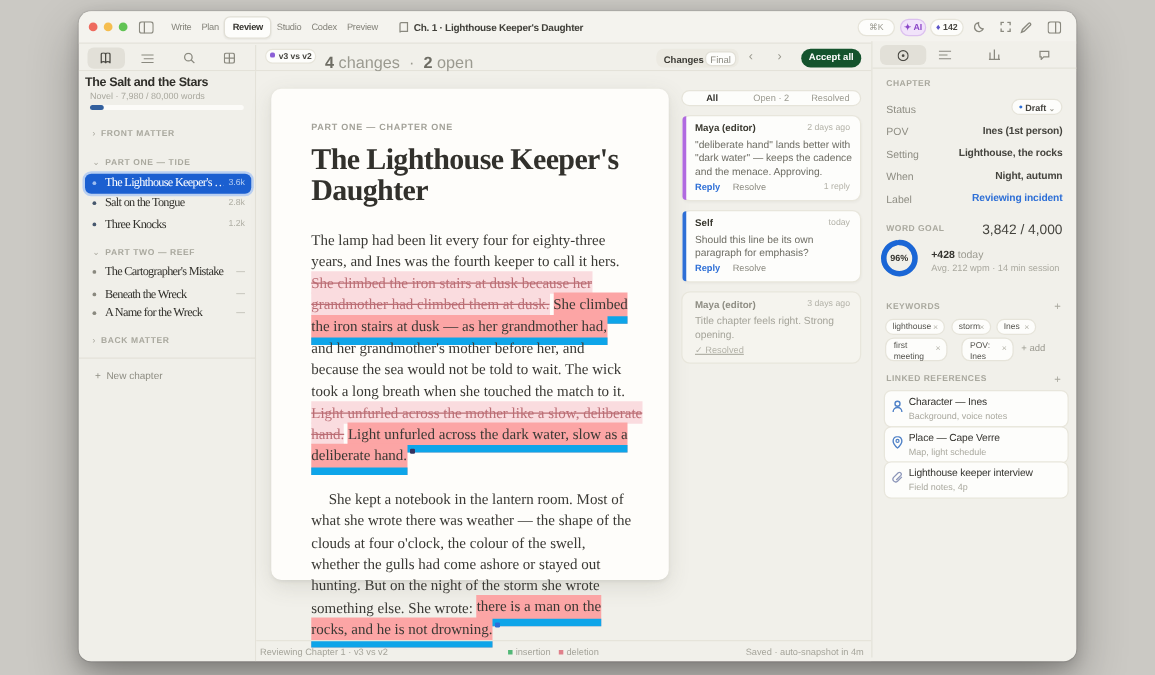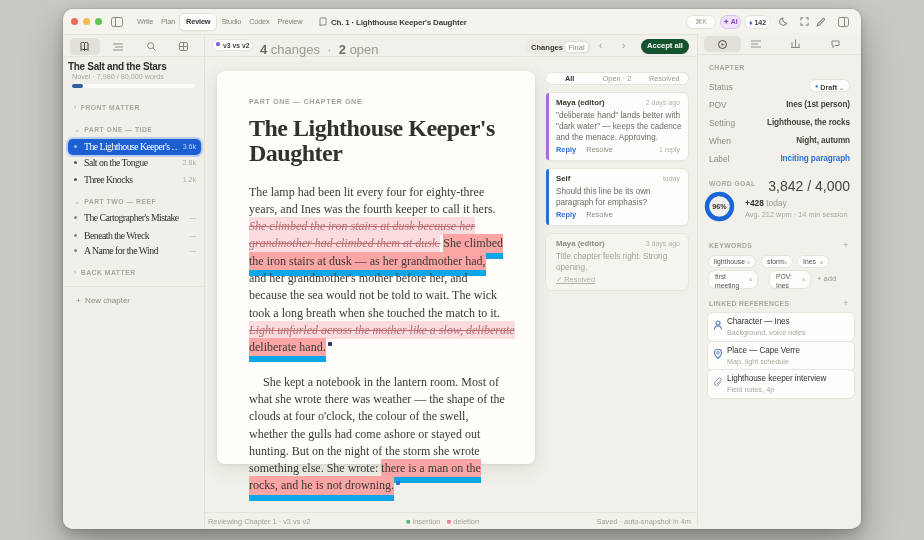--- a/index.html
+++ b/index.html
@@ -39,21 +39,21 @@
   .item.sel { background:#1b5fd0; border-radius:5px; color:#fff; box-shadow:0 0 0 2px #b9cff1; }
   .item.sel .dot { background:#9dbdf0; }
   .item.sel .cnt { color:#b9d0f4; }
   
   #page { position:absolute; left:12px; top:14px; width:318px; height:393px; background:#fefdfa; border-radius:8px; box-shadow:0 5px 18px rgba(80,75,60,.13), 0 1px 3px rgba(80,75,60,.08); }
   #ms { position:absolute; left:44px; top:41px; width:260px; font-family:"Liberation Serif", serif; font-size:12px; color:#3a3934; }
   .ln { height:17.3px; line-height:17.3px; white-space:nowrap; }
   .kicker { font-size:7.2px; letter-spacing:.6px; color:#a3a299; font-family:"Liberation Sans", sans-serif; font-weight:bold; height:8px; line-height:8px; }
   .title { font-size:24px; line-height:25.7px; font-weight:bold; color:#32312c; margin-top:9.5px; letter-spacing:-.5px; height:52px; }
   .ins { background:#fca5a5; border-bottom:6px solid #0ea5e9; padding:2.2px 0; }
-  .del { background:#fadcdf; color:#bb6d74; text-decoration:line-through; padding:2.2px 0;font-style:italic; }
+  .del { background:#fadcdf; color:#bb6d74; text-decoration:line-through; padding:2.2px 0; }
   .anchor { display:inline-block; width:4px; height:4px; border-radius:1px; background:#33325f; vertical-align:5px; margin-left:2px; }
   .anchor.blue { background:#2d6ed8; }
   .gap { height:17.3px; }
   
   #comments { position:absolute; left:340px; top:15px; width:144px; }
   #ctabs { height:13px; background:#fdfdfb; border:1px solid #e6e4da; border-radius:6.5px; display:flex; font-size:7.4px; color:#9b9a90; align-items:center; }
   #ctabs div { flex:1; text-align:center; }
   #ctabs .on { color:#34332e; font-weight:bold; }
   .ccard { background:#fdfdfb; border:1px solid #e8e6dc; border-radius:7px; margin-top:7px; padding:6px 8px 6px 10px; position:relative; box-shadow:0 1px 2px rgba(0,0,0,.03); }
   .chead { line-height:8px; }
@@ -182,21 +182,21 @@
         <span class="tx">The Cartographer's Mistake</span>
         <span class="cnt">—</span>
       </div>
     <div class="item" style="top:171px;">
         <span class="dot" style="background:#8a897f;"></span>
         <span class="tx">Beneath the Wreck</span>
         <span class="cnt">—</span>
       </div>
     <div class="item" style="top:186px;">
         <span class="dot" style="background:#8a897f;"></span>
-        <span class="tx">A Name for the Wind</span>
+        <span class="tx">A Name for the Wreck</span>
         <span class="cnt">—</span>
       </div>
     <div class="sect" style="top:212px;"><span class="ch">›</span>BACK MATTER</div>
     <div style="position:absolute;left:0;top:229px;width:142px;border-top:1px solid #e4e2d9;"></div>
     <div style="position:absolute;left:13px;top:239px;font-size:8px;color:#8e8d83;">+&nbsp; New chapter</div>
   </div>
 
   <div id="main">
     <div id="page"></div>
     <div id="ms">
@@ -205,20 +205,21 @@
       <div style="height:16px;"></div>
       <div class="ln">The lamp had been lit every four for eighty-three</div>
       <div class="ln">years, and Ines was the fourth keeper to call it hers.</div>
       <div class="ln"><span class="del">She climbed the iron stairs at dusk because her</span></div>
       <div class="ln"><span class="del">grandmother had climbed them at dusk.</span> <span class="ins">She climbed</span></div>
       <div class="ln"><span class="ins">the iron stairs at dusk — as her grandmother had,</span></div>
       <div class="ln">and her grandmother's mother before her, and</div>
       <div class="ln">because the sea would not be told to wait. The wick</div>
       <div class="ln">took a long breath when she touched the match to it.</div>
       <div class="ln"><span class="del">Light unfurled across the mother like a slow, deliberate</span></div>
+      <div class="ln"><span class="del">hand.</span> <span class="ins">Light unfurled across the dark water, slow as a</span></div>
       <div class="ln"><span class="ins">deliberate hand.</span><span class="anchor"></span></div>
       <div class="gap"></div>
       <div class="ln"><span style="display:inline-block;width:14px;"></span>She kept a notebook in the lantern room. Most of</div>
       <div class="ln">what she wrote there was weather — the shape of the</div>
       <div class="ln">clouds at four o'clock, the colour of the swell,</div>
       <div class="ln">whether the gulls had come ashore or stayed out</div>
       <div class="ln">hunting. But on the night of the storm she wrote</div>
       <div class="ln">something else. She wrote: <span class="ins">there is a man on the</span></div>
       <div class="ln"><span class="ins">rocks, and he is not drowning.</span><span class="anchor blue"></span></div>
     </div>
@@ -295,24 +296,24 @@
       </svg>
     <div style="position:absolute;left:0;top:21px;width:164px;height:1px;background:#e4e2d9;"></div>
 
     <div class="rsect" style="top:31px;">CHAPTER</div>
     <div class="rrow" style="top:49px;">Status
       <span style="position:absolute;right:0;top:-3px;width:41px;height:13px;background:#fdfdfb;border:1px solid #e6e4da;border-radius:7px;font-size:7.2px;font-weight:bold;color:#45443e;text-align:center;line-height:12px;"><span style="color:#2e6fd6;font-size:5.5px;vertical-align:1.5px;">●</span> Draft <span style="color:#9b9a90;font-size:6px;">⌄</span></span>
     </div>
     <div class="rrow" style="top:67px;">POV<span class="val">Ines (1st person)</span></div>
     <div class="rrow" style="top:85px;">Setting<span class="val">Lighthouse, the rocks</span></div>
     <div class="rrow" style="top:103px;">When<span class="val">Night, autumn</span></div>
-    <div class="rrow" style="top:121px;">Label<span class="val" style="color:#2e6fd6;">Inciting paragraph</span></div>
+    <div class="rrow" style="top:121px;">Label<span class="val" style="color:#2e6fd6;">Reviewing incident</span></div>
 
     <div class="rsect" style="top:147px;">WORD GOAL</div>
-    <div style="position:absolute;right:11px;top:145px;font-size:14px;color:#45443e;">3,842 / 4,000</div>
+    <div style="position:absolute;right:11px;top:145px;font-size:11px;color:#45443e;">3,842 / 4,000</div>
     <svg style="position:absolute;left:6px;top:158px;" width="31" height="31" viewBox="0 0 31 31">
       <circle cx="15.5" cy="15.5" r="12.5" fill="none" stroke="#dddbd2" stroke-width="4.4"></circle>
       <circle cx="15.5" cy="15.5" r="12.5" fill="none" stroke="#1a66d6" stroke-width="4.4" stroke-dasharray="75.4 78.5" stroke-linecap="round" transform="rotate(-90 15.5 15.5)"></circle>
       <text x="15.5" y="18" text-anchor="middle" font-size="7.2" font-weight="bold" fill="#34332e" font-family="Liberation Sans">96%</text>
     </svg>
     <div style="position:absolute;left:47px;top:165px;font-size:8.4px;color:#9b9a90;"><b style="color:#34332e;">+428</b> today</div>
     <div style="position:absolute;left:47px;top:176.5px;font-size:7.4px;color:#aaa99f;">Avg. 212 wpm · 14 min session</div>
 
     <div class="rsect" style="top:209px;">KEYWORDS<span class="rplus">+</span></div>
     <div class="kw" style="left:10px;top:222px;width:48px;height:13px;line-height:12px;padding-left:5px;">lighthouse<span class="x">×</span></div>

